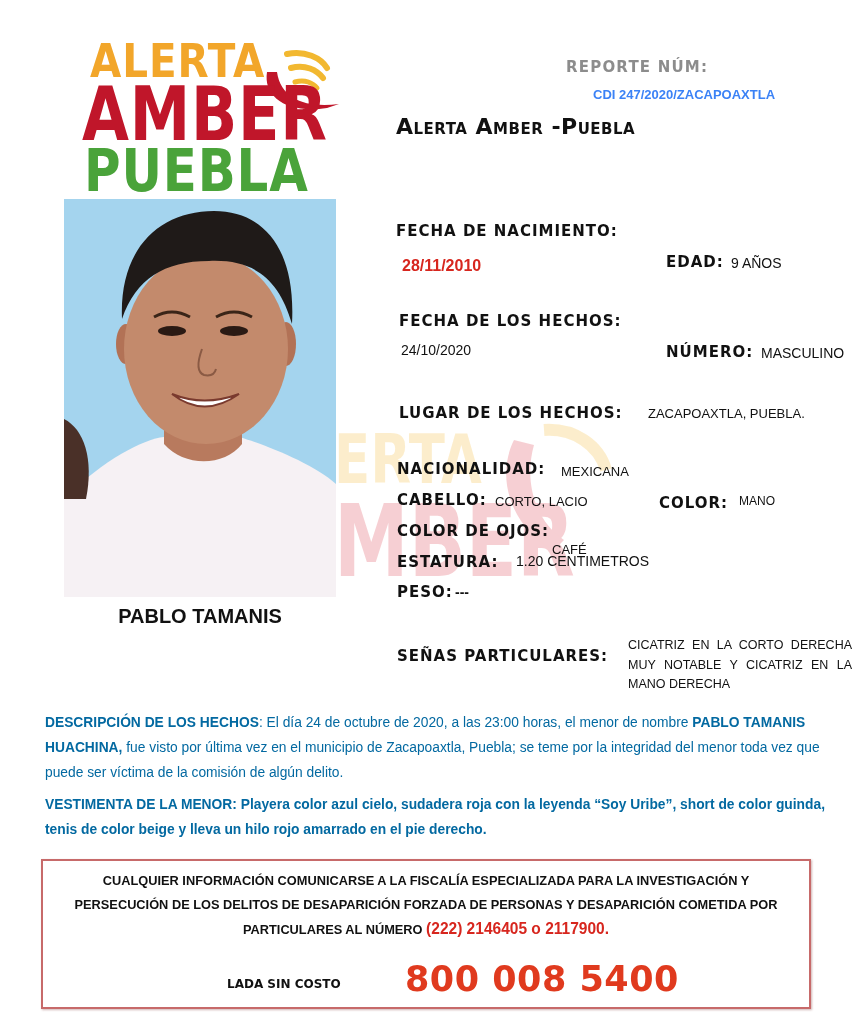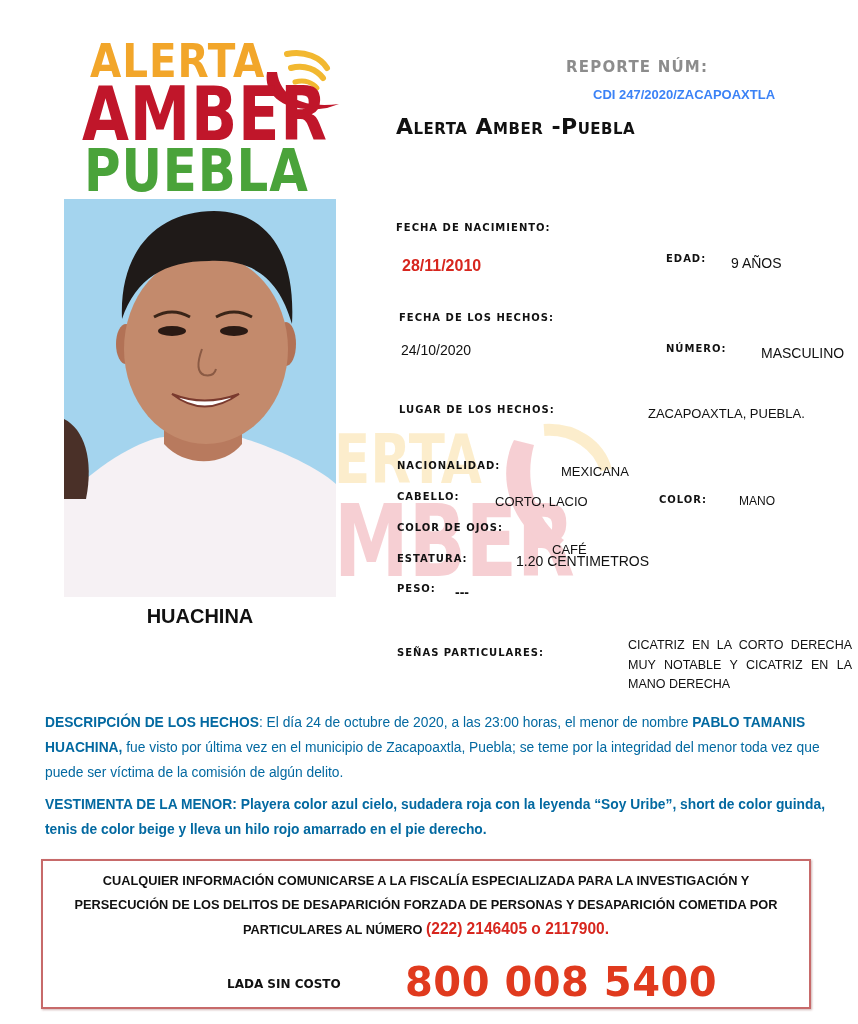--- a/index.html
+++ b/index.html
@@ -27,37 +27,37 @@
   .main-title { left: 396px; top: 114px; font-family: "DejaVu Sans", sans-serif; font-weight: bold; font-size: 22px; color: #111; letter-spacing: 0.5px; font-variant: small-caps; }
 
   
   .watermark { left: 334px; top: 420px; width: 300px; height: 180px; opacity: 0.22; pointer-events: none; }
   .wm-line { position: absolute; font-family: "DejaVu Sans", sans-serif; font-weight: bold; white-space: nowrap; transform-origin: left top; }
   .wm-erta { left: 0; top: 0; font-size: 68px; color: #f3b21d; transform: scaleX(0.78); }
   .wm-mber { left: 0; top: 72px; font-size: 100px; color: #d82a3a; transform: scaleX(0.75); line-height: 1; }
   .wm-arc { position: absolute; left: 160px; top: 0; width: 120px; height: 130px; }
 
   
-  .lbl { font-family: "DejaVu Sans", sans-serif; font-weight: bold; font-size: 10px; color: #111; letter-spacing: 1px; white-space: nowrap; }
+  .lbl { font-family: "DejaVu Sans", sans-serif; font-weight: bold; font-size: 15px; color: #111; letter-spacing: 1px; white-space: nowrap; }
   .val { font-size: 14px; color: #111; white-space: nowrap; }
   .val-sm { font-size: 13px; color: #111; white-space: nowrap; }
   .red { color: #d7261e; }
 
   .senas-text { left: 628px; top: 636px; width: 224px; font-size: 12.5px; line-height: 19.5px; color: #111; text-align: justify; }
 
   
   .para { left: 45px; width: 790px; font-size: 13.8px; line-height: 25px; color: #0369a1; }
   .para b { font-weight: bold; }
 
   
   .contact-box { left: 41px; top: 859px; width: 770px; height: 150px; border: 2px solid #c76a6a; box-sizing: border-box; box-shadow: 1px 1px 2px rgba(120,40,40,0.35); }
   .contact-text { position: absolute; left: 0; top: 8px; width: 100%; text-align: center; font-weight: bold; font-size: 13.2px; line-height: 24px; color: #111; transform: scaleX(0.97); }
   .contact-phone { color: #d7261e; font-size: 16px; }
   .lada-label { position: absolute; left: 184px; top: 116px; font-family: "DejaVu Sans", sans-serif; font-weight: bold; font-size: 12px; color: #111; }
-  .lada-number { position: absolute; left: 362px; top: 98px; font-family: "DejaVu Sans", sans-serif; font-weight: bold; font-size: 40px; color: #e03a1e; letter-spacing: 0.5px; }
+  .lada-number { position: absolute; left: 362px; top: 98px; font-family: "DejaVu Sans", sans-serif; font-weight: bold; font-size: 35px; color: #e03a1e; letter-spacing: 0.5px; }
 </style>
 </head>
 <body>
 
 <div class="abs logo">
   <div class="logo-line logo-alerta">ALERTA</div>
   <svg class="logo-horn" viewBox="0 0 90 80">
     <path d="M10 30 C 6 55, 30 72, 70 66 L 82 62 C 50 66, 24 58, 20 30 Z" fill="#c0162a"></path>
     <path d="M30 12 C 48 8, 64 16, 70 26" stroke="#f2b830" stroke-width="6" fill="none" stroke-linecap="round"></path>
     <path d="M34 26 C 48 22, 60 28, 66 36" stroke="#f2b830" stroke-width="6" fill="none" stroke-linecap="round"></path>
@@ -89,21 +89,21 @@
 
     <path d="M138 150 Q 130 172 140 176 Q 150 178 152 170" stroke="#8a5a44" stroke-width="2" fill="none"></path>
 
     <path d="M108 195 Q 140 220 175 195 Q 140 208 108 195 Z" fill="#fff" stroke="#7a3a2e" stroke-width="2"></path>
 
     <path d="M0 220 C 20 230, 30 260, 22 300 L 0 300 Z" fill="#4a3028"></path>
   </svg>
 </div>
 
 <div class="abs child-name">
-  <div>HUACHINA</div>
+  <div>PABLO TAMANIS</div>
 </div>
 
 <div class="abs report-label">REPORTE NÚM:</div>
 <div class="abs report-num">CDI 247/2020/ZACAPOAXTLA</div>
 <div class="abs main-title">Alerta Amber -Puebla</div>
 
 <div class="abs watermark">
   <div class="wm-line wm-erta">ERTA</div>
   <div class="wm-line wm-mber">MBER</div>
   <svg class="wm-arc" viewBox="0 0 120 130">

